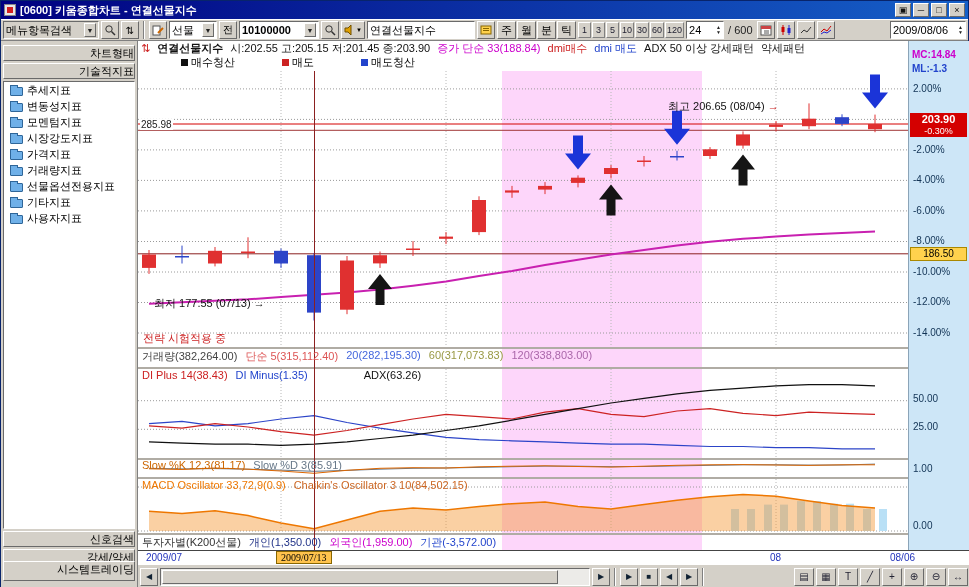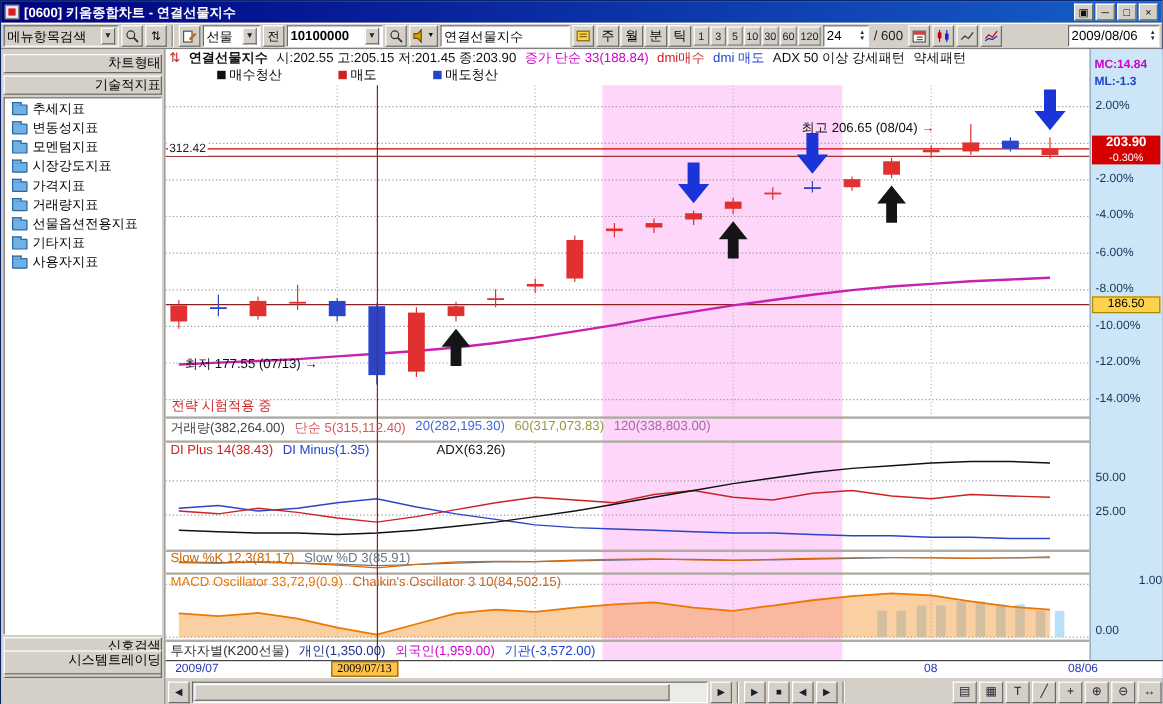--- a/index.html
+++ b/index.html
@@ -230,21 +230,21 @@
           <span>기타지표</span>
         </div>
         <div class="tree-item">
           <span class="folder"></span>
           <span>사용자지표</span>
         </div>
       </div>
     <div id="sidebar-bottom">
         <div class="side-btn" style="top: 490px; height: 16px;">신호검색</div>
         <div class="side-btn" style="top: 508px; height: 16px;">강세/약세</div>
-        <div class="side-btn" style="top: 501px; height: 20px;">시스템트레이딩</div>
+        <div class="side-btn" style="top: 520px; height: 20px;">시스템트레이딩</div>
       </div>
   </div>
 
   <div class="chart-col">
     <div class="info-line" style="top:0">
       <span class="c-red">⇅</span>
       <span class="c-dark" style="font-weight:bold">연결선물지수</span>
       <span class="c-dark">시:202.55 고:205.15 저:201.45 종:203.90</span>
       <span class="c-mag">증가 단순 33(188.84)</span>
       <span class="c-red">dmi매수</span>
@@ -336,21 +336,21 @@
           <line x1="737" y1="43.6" x2="737" y2="61.2" stroke="#e03030"></line>
           <rect x="730" y="53.0" width="14" height="5.2" fill="#e03030"></rect>
           <path d="M440 98.4 l-13 -16 l8 0 l0 -18 l10 0 l0 18 l8 0 Z" fill="#1b34d8"></path>
           <path d="M539 73.8 l-13 -16 l8 0 l0 -18 l10 0 l0 18 l8 0 Z" fill="#1b34d8"></path>
           <path d="M737 37.6 l-13 -16 l8 0 l0 -18 l10 0 l0 18 l8 0 Z" fill="#1b34d8"></path>
           <path d="M242 202.9 l-12 15 l7.5 0 l0 16 l9 0 l0 -16 l7.5 0 Z" fill="#151515"></path>
           <path d="M473 113.4 l-12 15 l7.5 0 l0 16 l9 0 l0 -16 l7.5 0 Z" fill="#151515"></path>
           <path d="M605 83.6 l-12 15 l7.5 0 l0 16 l9 0 l0 -16 l7.5 0 Z" fill="#151515"></path>
         </svg>
     </div>
-    <span class="prev-label" style="top:78px">312.42</span>
+    <span class="prev-label" style="top:78px">285.98</span>
     <div class="ann" style="left:530px;top:58px">
       <span>최고 206.65 (08/04)</span> <span class="arrow c-red">→</span>
     </div>
     <div class="ann" style="left:16px;top:255px">
       <span>최저 177.55 (07/13)</span> <span class="arrow">→</span>
     </div>
     <div class="strategy" style="top:290px">전략 시험적용 중</div>
 
     <div class="pane pane-sep" style="top:306px;height:20px"></div>
     <div class="pane-hdr" style="top:308px" id="hdr-volume">
@@ -445,21 +445,21 @@
       <span class="ax-lbl" style="top: 72px;">0.00%</span>
       <span class="ax-lbl" style="top: 103px;">-2.00%</span>
       <span class="ax-lbl" style="top: 133px;">-4.00%</span>
       <span class="ax-lbl" style="top: 164px;">-6.00%</span>
       <span class="ax-lbl" style="top: 194px;">-8.00%</span>
       <span class="ax-lbl" style="top: 225px;">-10.00%</span>
       <span class="ax-lbl" style="top: 255px;">-12.00%</span>
       <span class="ax-lbl" style="top: 286px;">-14.00%</span>
       <span class="ax-lbl" style="top: 352px;">50.00</span>
       <span class="ax-lbl" style="top: 380px;">25.00</span>
-      <span class="ax-lbl" style="top: 438px; margin-left: 36px;">1.00</span>
+      <span class="ax-lbl" style="top: 422px;">1.00</span>
       <span class="ax-lbl" style="top: 479px;">0.00</span>
     </div>
 
   <div class="xaxis">
     <span class="xl" style="left:8px">2009/07</span>
     <span class="xsel" style="left:138px">2009/07/13</span>
     <span class="xl" style="left:632px">08</span>
     <span class="xl" style="left:752px">08/06</span>
   </div>
 

